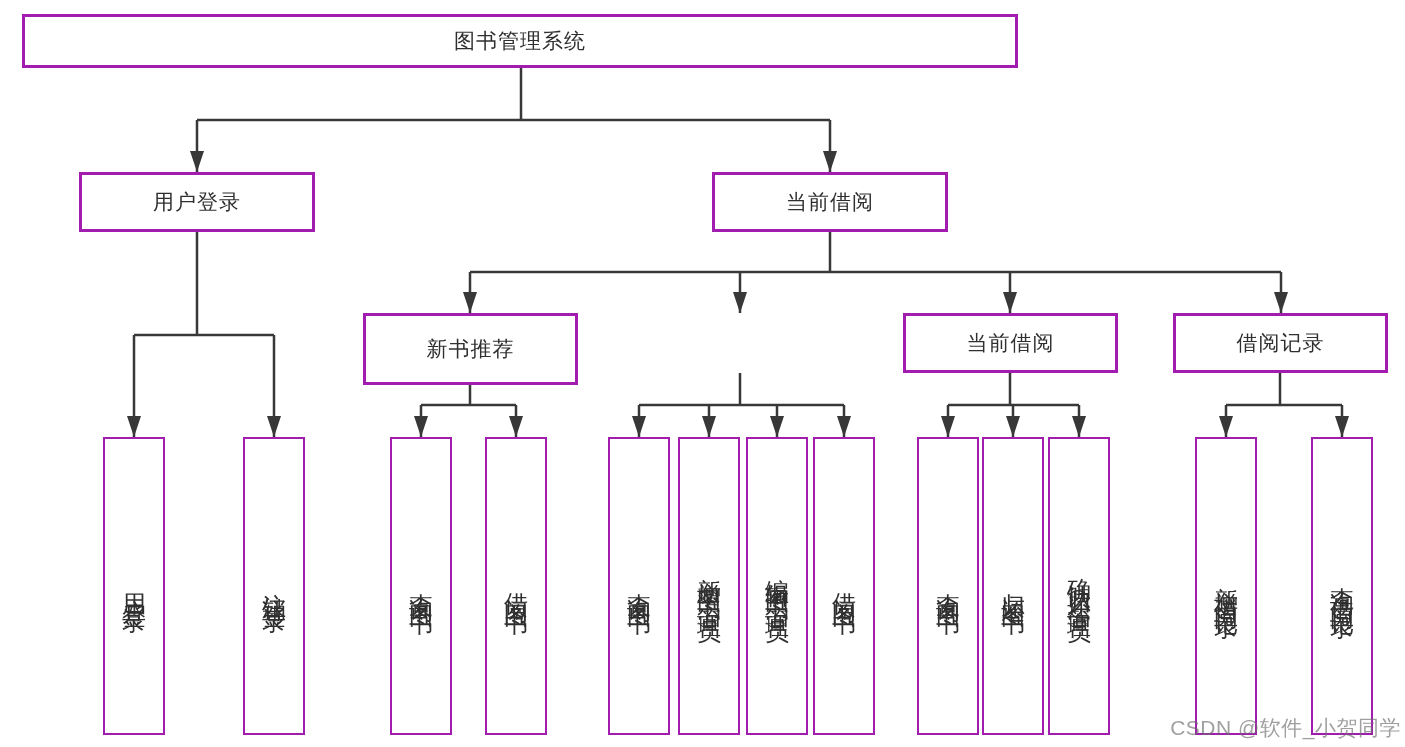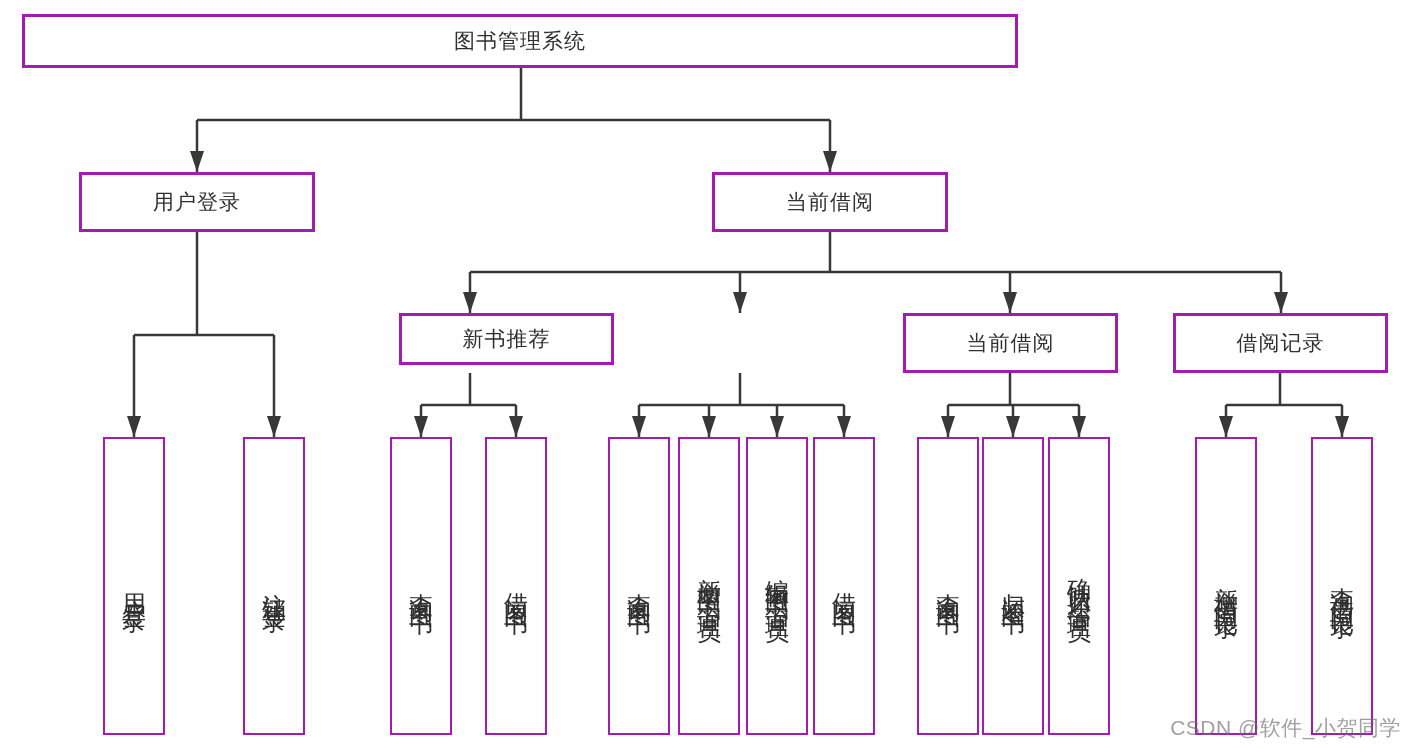--- a/index.html
+++ b/index.html
@@ -96,21 +96,21 @@
       <polygon points="1219,416 1233,416 1226,437"></polygon>
       <polygon points="1335,416 1349,416 1342,437"></polygon>
     </g>
   </svg>
 
   <div class="box box-h" style="left:22px; top:14px; width:996px; height:54px;">图书管理系统</div>
 
   <div class="box box-h" style="left:79px; top:172px; width:236px; height:60px;">用户登录</div>
   <div class="box box-h" style="left:712px; top:172px; width:236px; height:60px;">当前借阅</div>
 
-  <div class="box box-h" style="left:363px; top:313px; width:215px; height:52px;margin-left:36px;">新书推荐</div>
+  <div class="box box-h" style="left:363px; top:313px; width:215px; height:72px;">新书推荐</div>
   <div class="box box-h" style="left:1173px; top:313px; width:215px; height:60px;">借阅记录</div>
   <div class="box box-h" style="left:903px; top:313px; width:215px; height:60px;">当前借阅</div>
 
   <div class="box box-v" style="left:103px; top:437px; width:62px; height:298px;">
     <span class="vtext">用户登录</span>
   </div>
   <div class="box box-v" style="left:243px; top:437px; width:62px; height:298px;">
     <span class="vtext">注销登录</span>
   </div>
 

